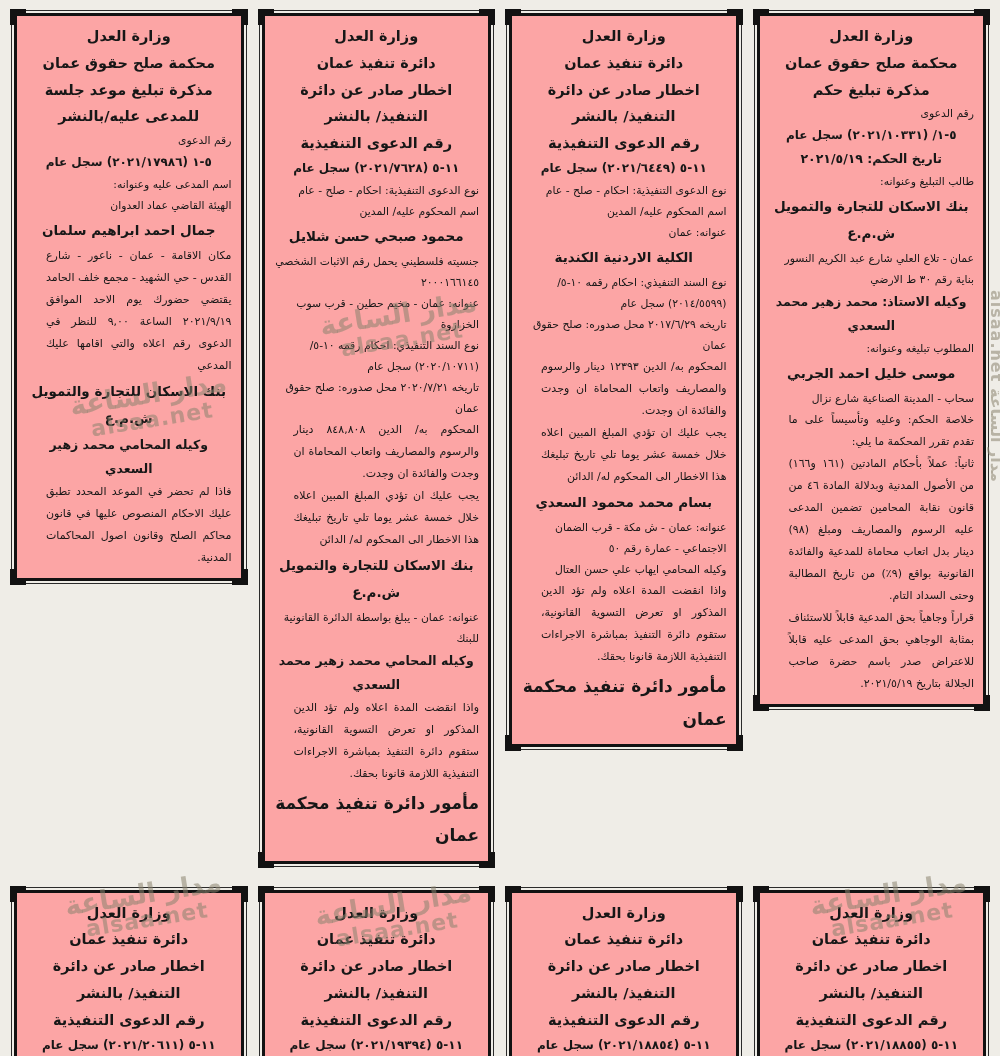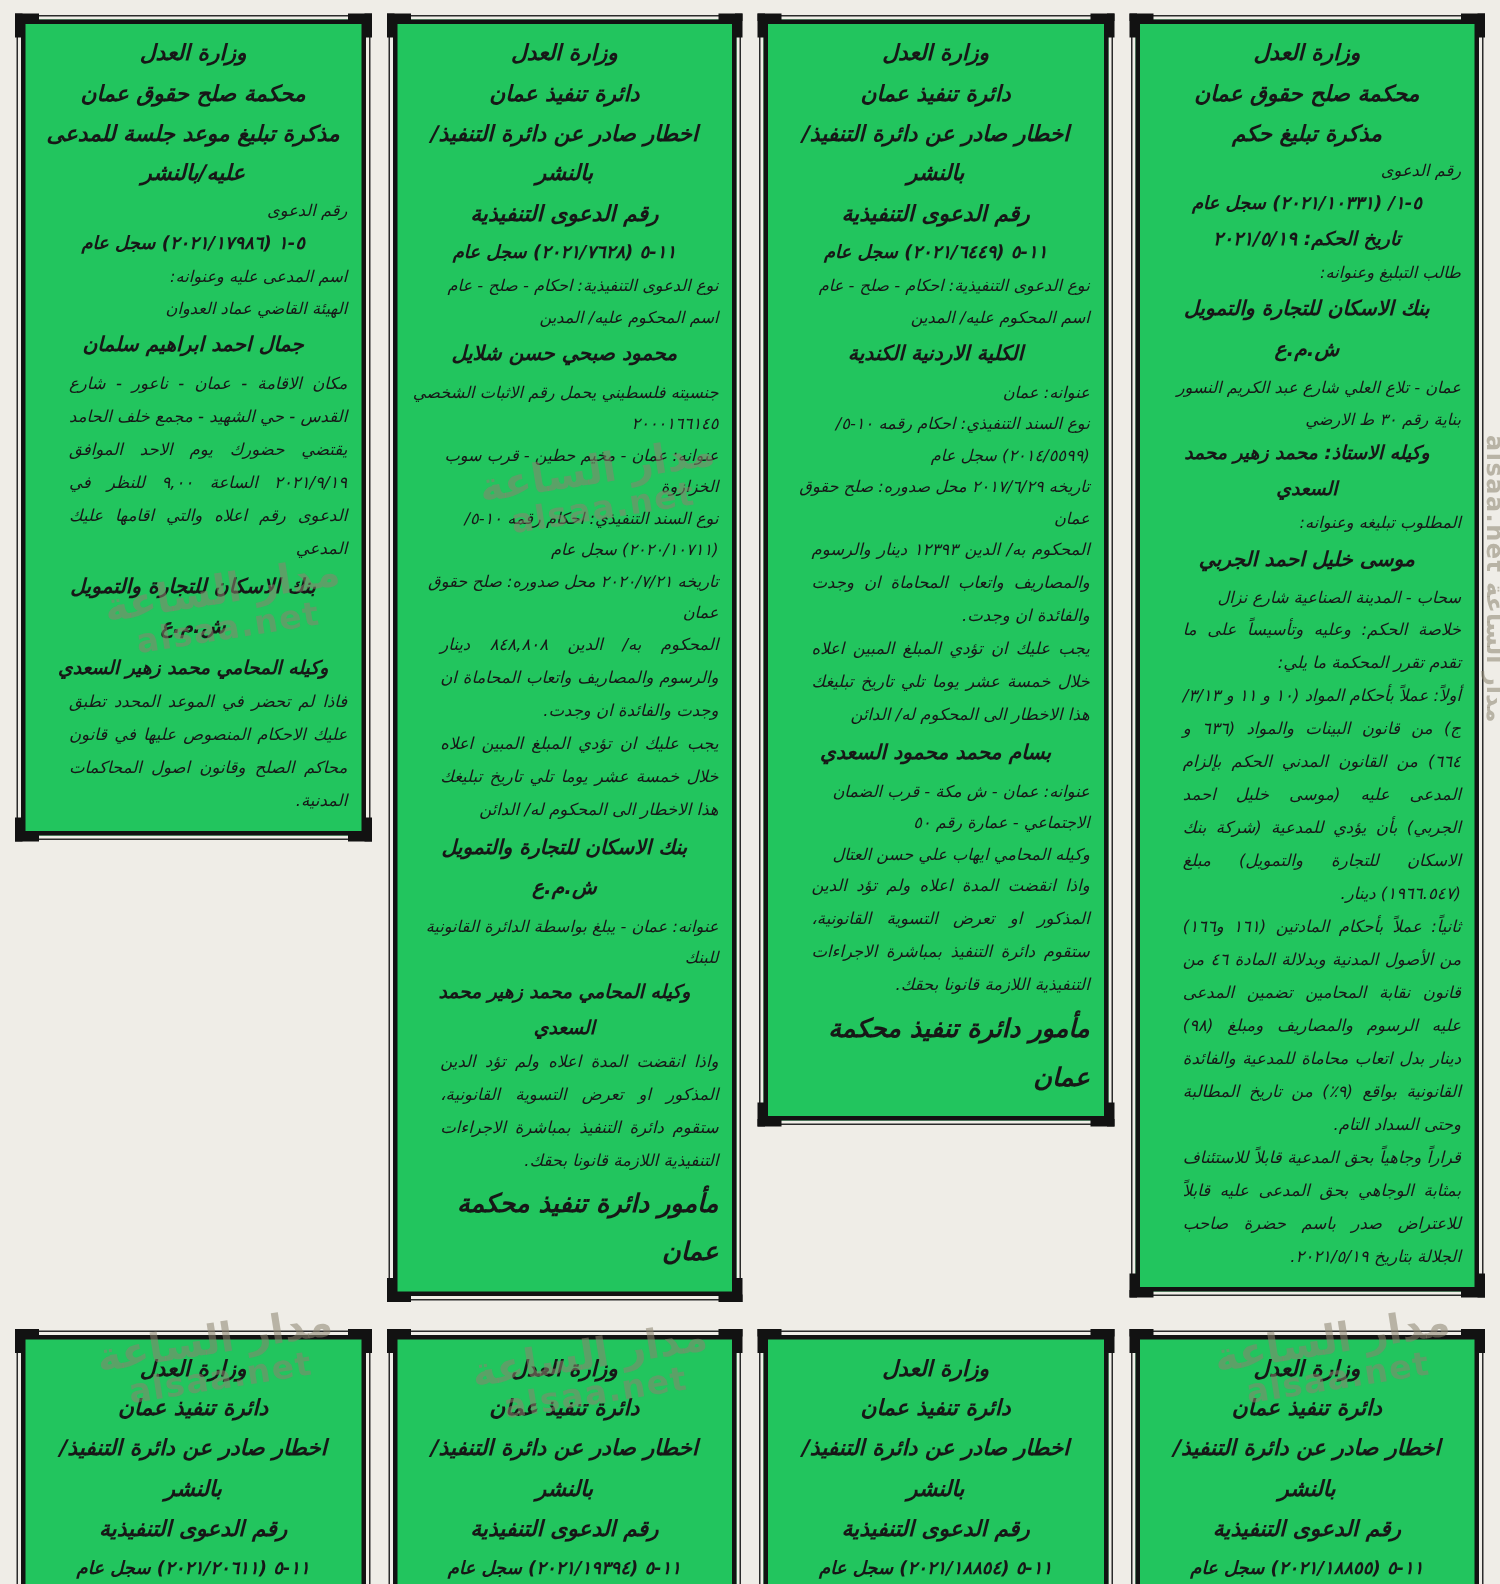--- a/index.html
+++ b/index.html
@@ -11,27 +11,26 @@
   .grid{
     direction:rtl;
     display:grid;
     grid-template-columns:repeat(4,1fr);
     column-gap:10px;row-gap:16px;
     padding:8px 10px;
     align-items:start;
   }
   article.notice{
     position:relative;
-    background:#22c55e;
+    background:#fca5a5;
     border:3px solid #121212;
     outline:1px solid #2b2b2b;
     outline-offset:2px;
     margin:5px 4px;
     padding:7px 9px 9px;
-    font-style:italic;
   }
   .corner{position:absolute;width:11px;height:11px;pointer-events:none;}
   .c-tl{top:-7px;left:-7px;border-top:5px solid #121212;border-left:5px solid #121212;}
   .c-tr{top:-7px;right:-7px;border-top:5px solid #121212;border-right:5px solid #121212;}
   .c-bl{bottom:-7px;left:-7px;border-bottom:5px solid #121212;border-left:5px solid #121212;}
   .c-br{bottom:-7px;right:-7px;border-bottom:5px solid #121212;border-right:5px solid #121212;}
   .line{direction:rtl;}
   .s-h1{text-align:center;font-weight:700;font-size:14.5px;line-height:1.85;}
   .s-num{text-align:center;font-weight:700;font-size:12px;line-height:1.9;}
   .s-sub{text-align:center;font-weight:700;font-size:12.5px;line-height:1.9;}
@@ -67,38 +66,37 @@
       <div class="line s-num">٥-١/ (٢٠٢١/١٠٣٣١) سجل عام</div>
       <div class="line s-sub">تاريخ الحكم: ٢٠٢١/٥/١٩</div>
       <div class="line s-meta">طالب التبليغ وعنوانه:</div>
       <div class="line s-name">بنك الاسكان للتجارة والتمويل ش.م.ع</div>
       <div class="line s-meta">عمان - تلاع العلي شارع عبد الكريم النسور بناية رقم ٣٠ ط الارضي</div>
       <div class="line s-sub">وكيله الاستاذ: محمد زهير محمد السعدي</div>
       <div class="line s-meta">المطلوب تبليغه وعنوانه:</div>
       <div class="line s-name">موسى خليل احمد الجربي</div>
       <div class="line s-meta">سحاب - المدينة الصناعية شارع نزال</div>
       <div class="line s-body">خلاصة الحكم: وعليه وتأسيساً على ما تقدم تقرر المحكمة ما يلي:</div>
-      <div class="line s-body">أولاً: عملاً بأحكام المواد (١٠ و ١١ و ٣/١٣/ج) من قانون البينات والمواد (٦٣٦ و ٦٦٤) من القانون المدني الحكم بإلزام المدعى عليه (موسى خليل احمد الجربي) بأن يؤدي للمدعية (شركة بنك الاسكان للتجارة والتمويل) مبلغ (١٩٦٦.٥٤٧) دينار.</div>
       <div class="line s-body">ثانياً: عملاً بأحكام المادتين (١٦١ و١٦٦) من الأصول المدنية وبدلالة المادة ٤٦ من قانون نقابة المحامين تضمين المدعى عليه الرسوم والمصاريف ومبلغ (٩٨) دينار بدل اتعاب محاماة للمدعية والفائدة القانونية بواقع (٩٪) من تاريخ المطالبة وحتى السداد التام.</div>
       <div class="line s-body">قراراً وجاهياً بحق المدعية قابلاً للاستئناف بمثابة الوجاهي بحق المدعى عليه قابلاً للاعتراض صدر باسم حضرة صاحب الجلالة بتاريخ ٢٠٢١/٥/١٩.</div>
     </article>
     <article class="notice" dir="rtl">
       <span class="corner c-tl"></span>
       <span class="corner c-tr"></span>
       <span class="corner c-bl"></span>
       <span class="corner c-br"></span>
       <div class="line s-h1">وزارة العدل</div>
       <div class="line s-h1">دائرة تنفيذ عمان</div>
       <div class="line s-h1">اخطار صادر عن دائرة التنفيذ/ بالنشر</div>
       <div class="line s-h1">رقم الدعوى التنفيذية</div>
       <div class="line s-num">١١-٥ (٢٠٢١/٦٤٤٩) سجل عام</div>
       <div class="line s-meta">نوع الدعوى التنفيذية: احكام - صلح - عام</div>
       <div class="line s-meta">اسم المحكوم عليه/ المدين</div>
+      <div class="line s-meta">عنوانه: عمان</div>
       <div class="line s-name">الكلية الاردنية الكندية</div>
-      <div class="line s-meta">عنوانه: عمان</div>
       <div class="line s-meta">نوع السند التنفيذي: احكام رقمه ١٠-٥/ (٢٠١٤/٥٥٩٩) سجل عام</div>
       <div class="line s-meta">تاريخه ٢٠١٧/٦/٢٩ محل صدوره: صلح حقوق عمان</div>
       <div class="line s-body">المحكوم به/ الدين ١٢٣٩٣ دينار والرسوم والمصاريف واتعاب المحاماة ان وجدت والفائدة ان وجدت.</div>
       <div class="line s-body">يجب عليك ان تؤدي المبلغ المبين اعلاه خلال خمسة عشر يوما تلي تاريخ تبليغك هذا الاخطار الى المحكوم له/ الدائن</div>
       <div class="line s-name">بسام محمد محمود السعدي</div>
       <div class="line s-meta">عنوانه: عمان - ش مكة - قرب الضمان الاجتماعي - عمارة رقم ٥٠</div>
       <div class="line s-meta">وكيله المحامي ايهاب علي حسن العتال</div>
       <div class="line s-body">واذا انقضت المدة اعلاه ولم تؤد الدين المذكور او تعرض التسوية القانونية، ستقوم دائرة التنفيذ بمباشرة الاجراءات التنفيذية اللازمة قانونا بحقك.</div>
       <div class="line s-sig">مأمور دائرة تنفيذ محكمة عمان</div>
     </article>

